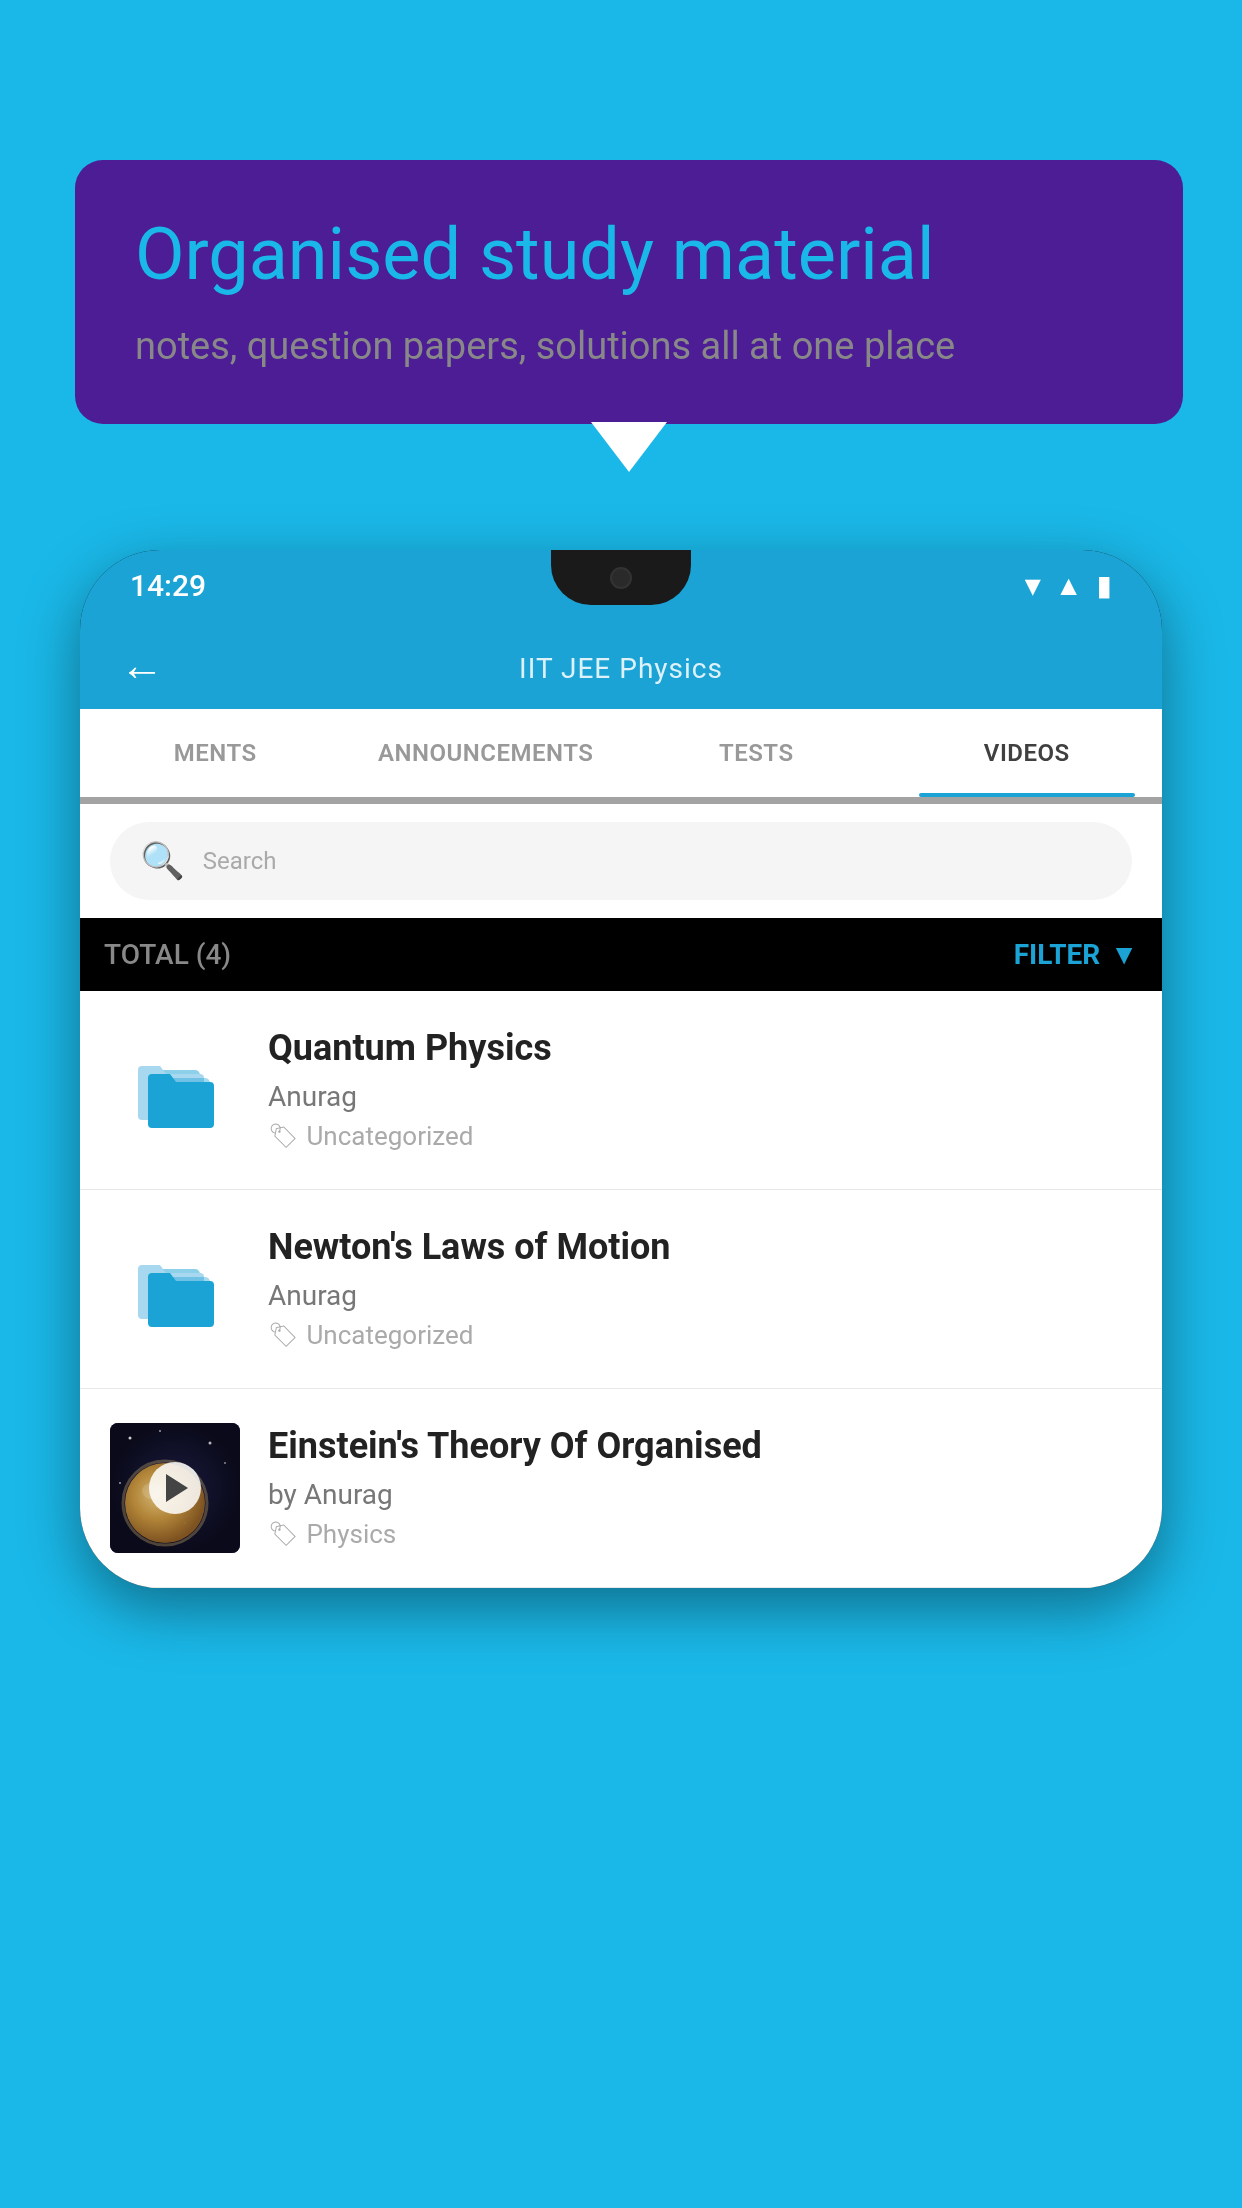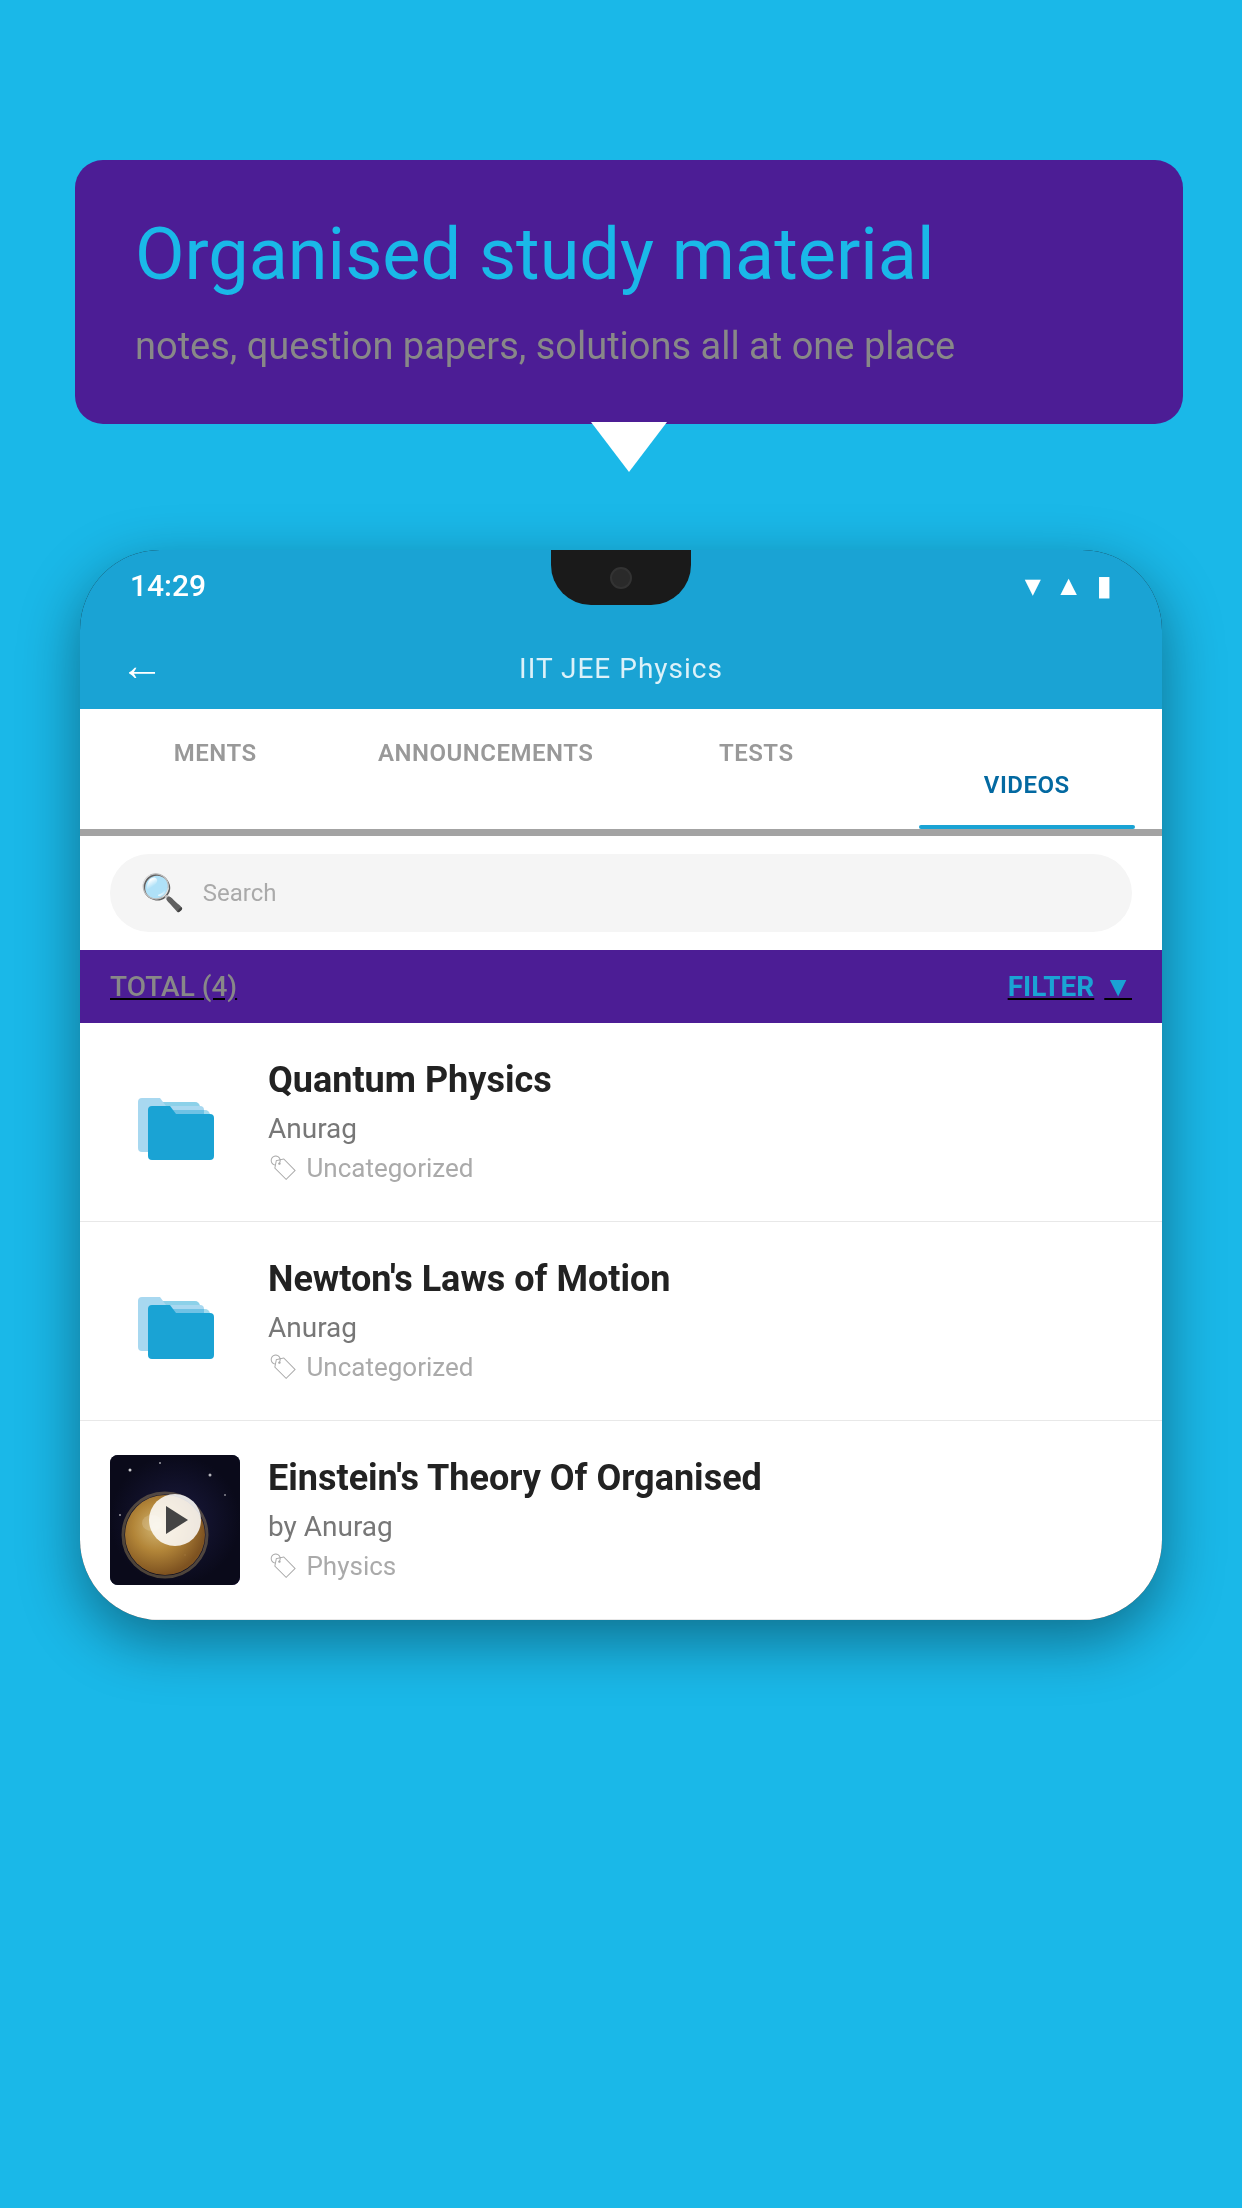--- a/index.html
+++ b/index.html
@@ -184,22 +184,21 @@
       text-align: center;
       font-size: 24px;
       font-weight: 600;
       color: #999;
       letter-spacing: 0.5px;
       cursor: pointer;
       position: relative;
     }
 
     .tab.active {
-      color: #0369a1;
-      margin-top: 32px;
+      color: #404040;
     }
 
     .tab.active::after {
       content: '';
       position: absolute;
       bottom: 0;
       left: 10%;
       right: 10%;
       height: 4px;
       background: #1aa3d4;
@@ -226,22 +225,22 @@
       color: #888;
     }
 
     .search-text {
       font-size: 24px;
       color: #aaa;
     }
 
     
     .filter-bar {
-      background: #4c1d95;
-      padding: 20px 30px;
+      background: #000000;
+      padding: 20px 24px;
       display: flex;
       align-items: center;
       justify-content: space-between;
       text-decoration: underline;
     }
 
     .total-label {
       font-size: 28px;
       color: #888;
       font-weight: 500;

